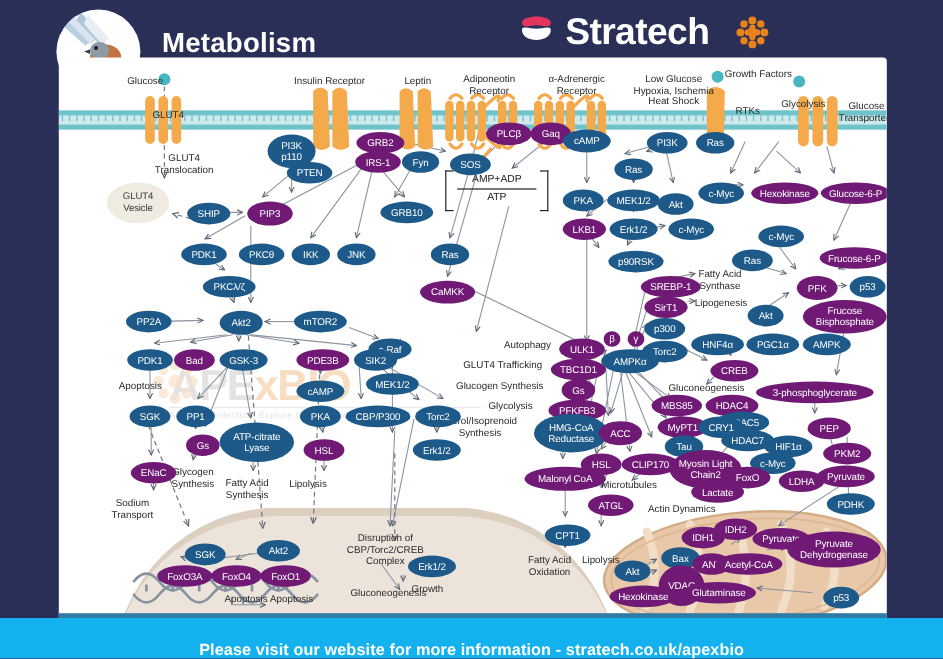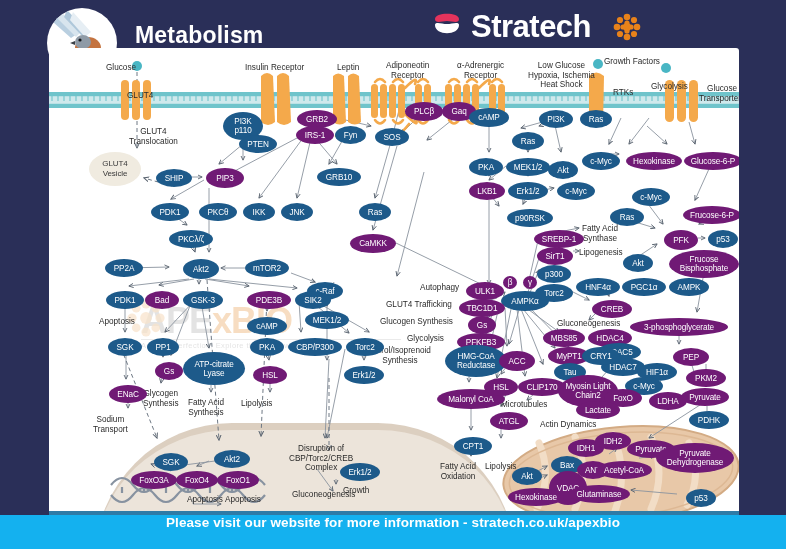--- a/index.html
+++ b/index.html
@@ -80,21 +80,21 @@
   #nucleus{
     position:absolute;left:46px;top:375px;width:420px;height:130px;
     background:#ece4da;border-top:7px solid #dccfc0;border-radius:190px 190px 0 0;
   }
   
   #mito{position:absolute;left:452px;top:375px;width:240px;height:105px;}
 
   
   #footer{
     position:absolute;left:0;top:515px;width:786px;height:34px;background:#14b1ef;
-    display:flex;align-items:flex-start;justify-content:center;
+    display:flex;align-items:flex-end;justify-content:center;
   }
   #footer span{color:#ffffff;font-size:13.5px;font-weight:bold;letter-spacing:.1px;}
   #footer-rule{position:absolute;left:49px;top:511px;width:690px;height:4px;background:#2e7ba6;}
 </style>
 </head>
 <body>
 
 <div id="root">
 
   <div id="header">
@@ -560,20 +560,27 @@
           <div class="lbl c" style="left: 436px; top: 414px;">Lipolysis</div>
           <div class="lbl c" style="left: 452px; top: 352px;">Microtubules</div>
           <div class="lbl c" style="left: 491px; top: 372px;">Actin Dynamics</div>
           <div class="lbl c wrap" style="left: 240px; top: 396px;">Disruption of<br>CBP/Torc2/CREB<br>Complex</div>
           <div class="lbl c" style="left: 243px; top: 442px;">Gluconeogenesis</div>
           <div class="lbl c" style="left: 294px; top: 438px;">Growth</div>
           <div class="lbl c" style="left: 176px; top: 447px;">Apoptosis</div>
           <div class="lbl c" style="left: 138px; top: 447px;">Apoptosis</div>
         </div>
 
+      <div id="ampratio">
+        <div class="brk brkL"></div>
+        <div class="brk brkR"></div>
+        <div class="num">AMP+ADP</div>
+        <div class="bar"></div>
+        <div class="den">ATP</div>
+      </div>
 
       <div class="node" style="left:40px;top:104px;width:52px;height:34px;background:#f0ebe0;color:#3a3a3a;font-size:8px;line-height:10px;white-space:normal;">GLUT4<br>Vesicle</div>
 
       <div id="nodes-layer">
           <div class="node blue wrap" style="left: 174px; top: 64px; width: 40px; height: 28px;">PI3K<br>p110</div>
           <div class="node blue" style="left: 190px; top: 87px; width: 38px; height: 18px;">PTEN</div>
           <div class="node teal" style="left: 248px; top: 62px; width: 40px; height: 18px;">GRB2</div>
           <div class="node teal" style="left: 247px; top: 78px; width: 38px; height: 18px;">IRS-1</div>
           <div class="node blue" style="left: 286px; top: 78px; width: 31px; height: 18px;">Fyn</div>
           <div class="node blue" style="left: 326px; top: 80px; width: 34px; height: 18px;">SOS</div>

